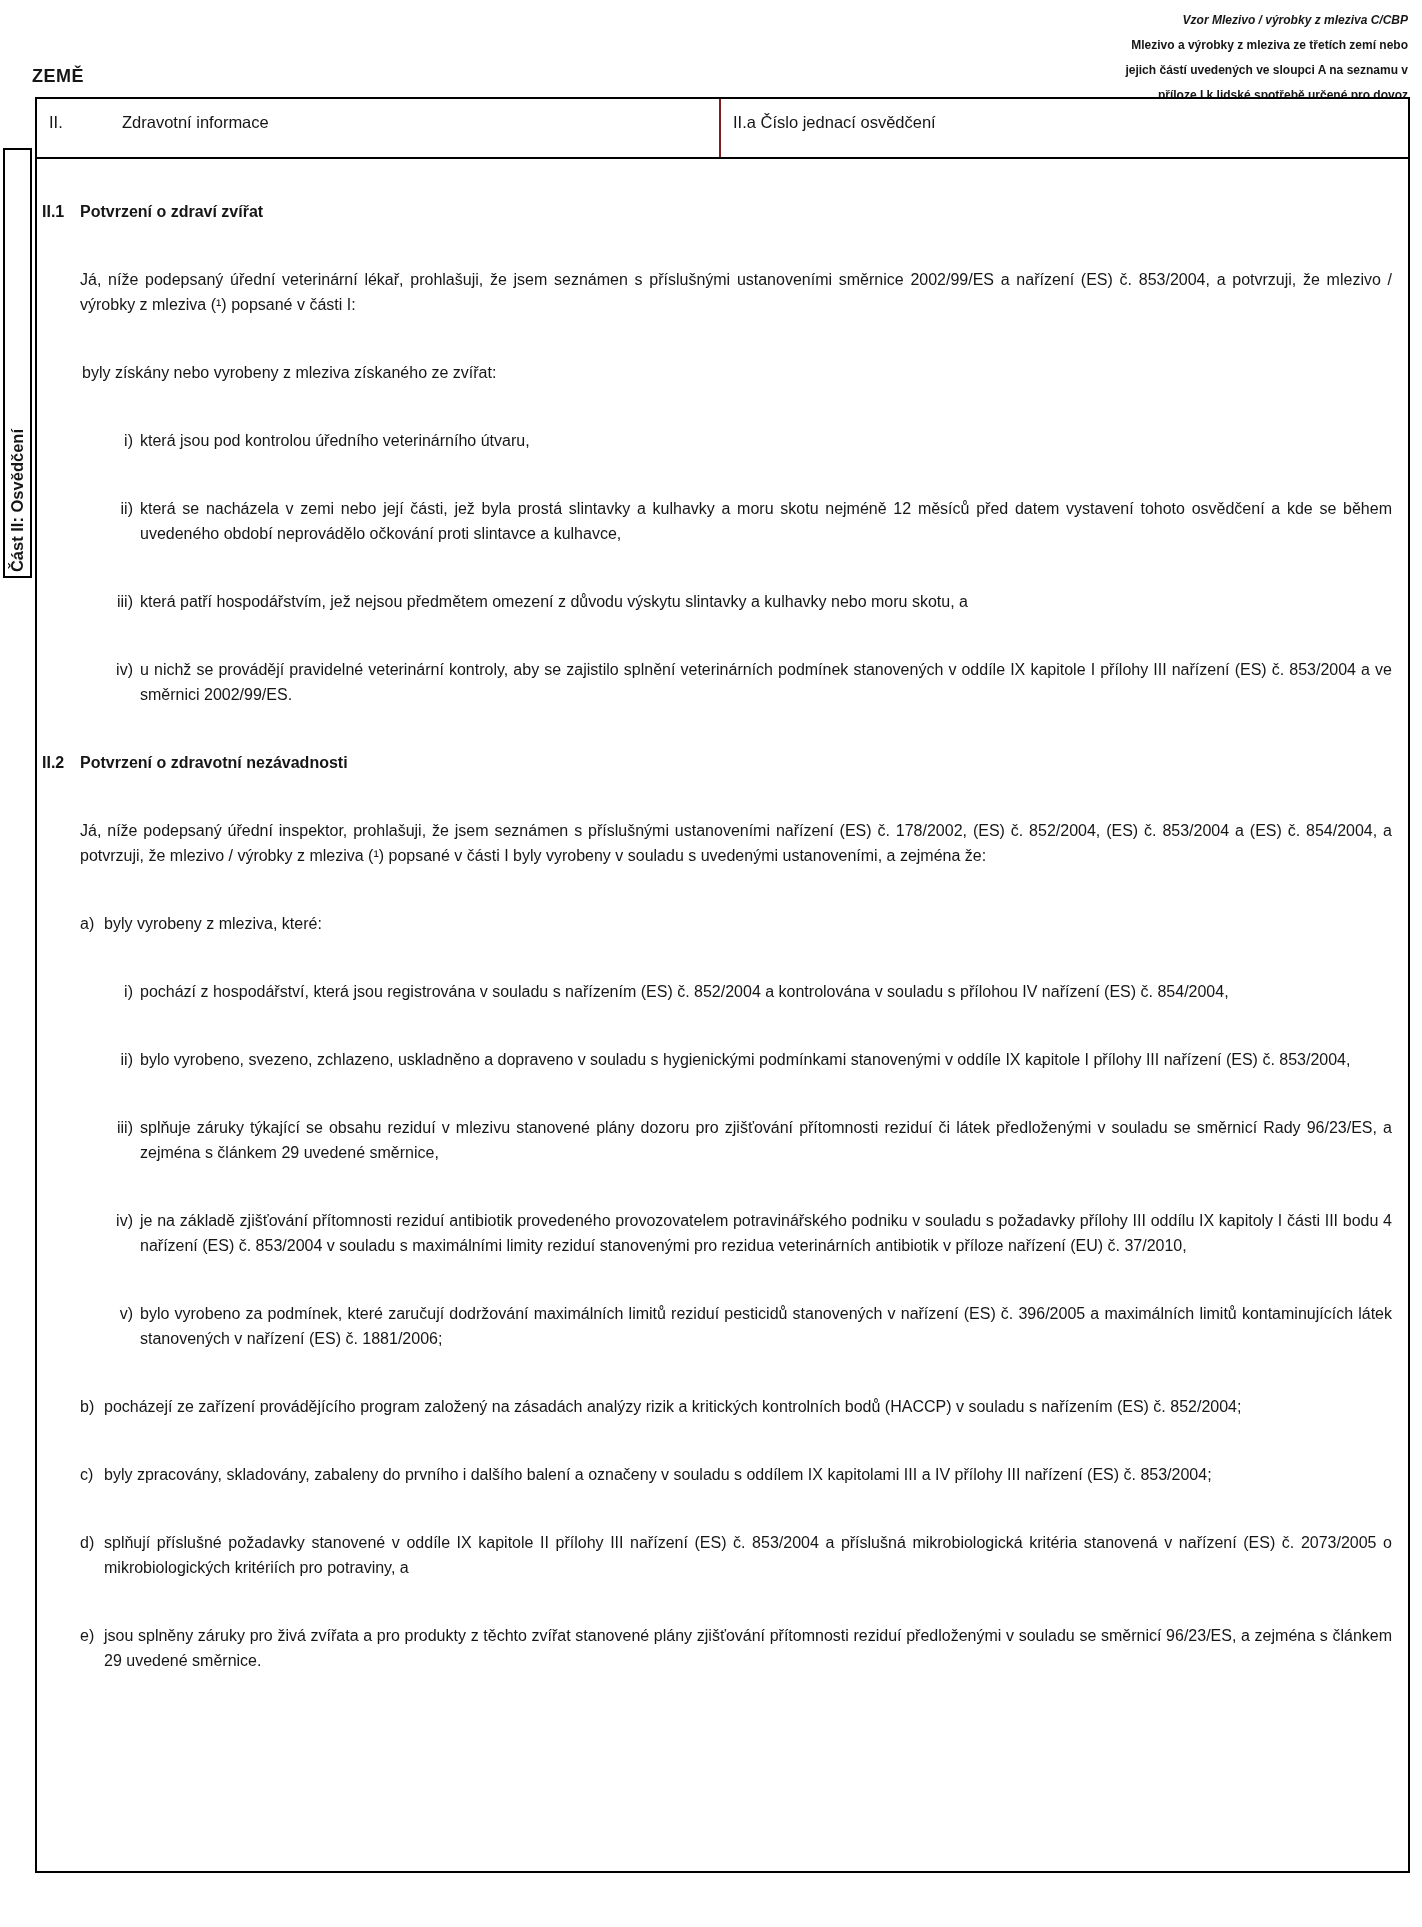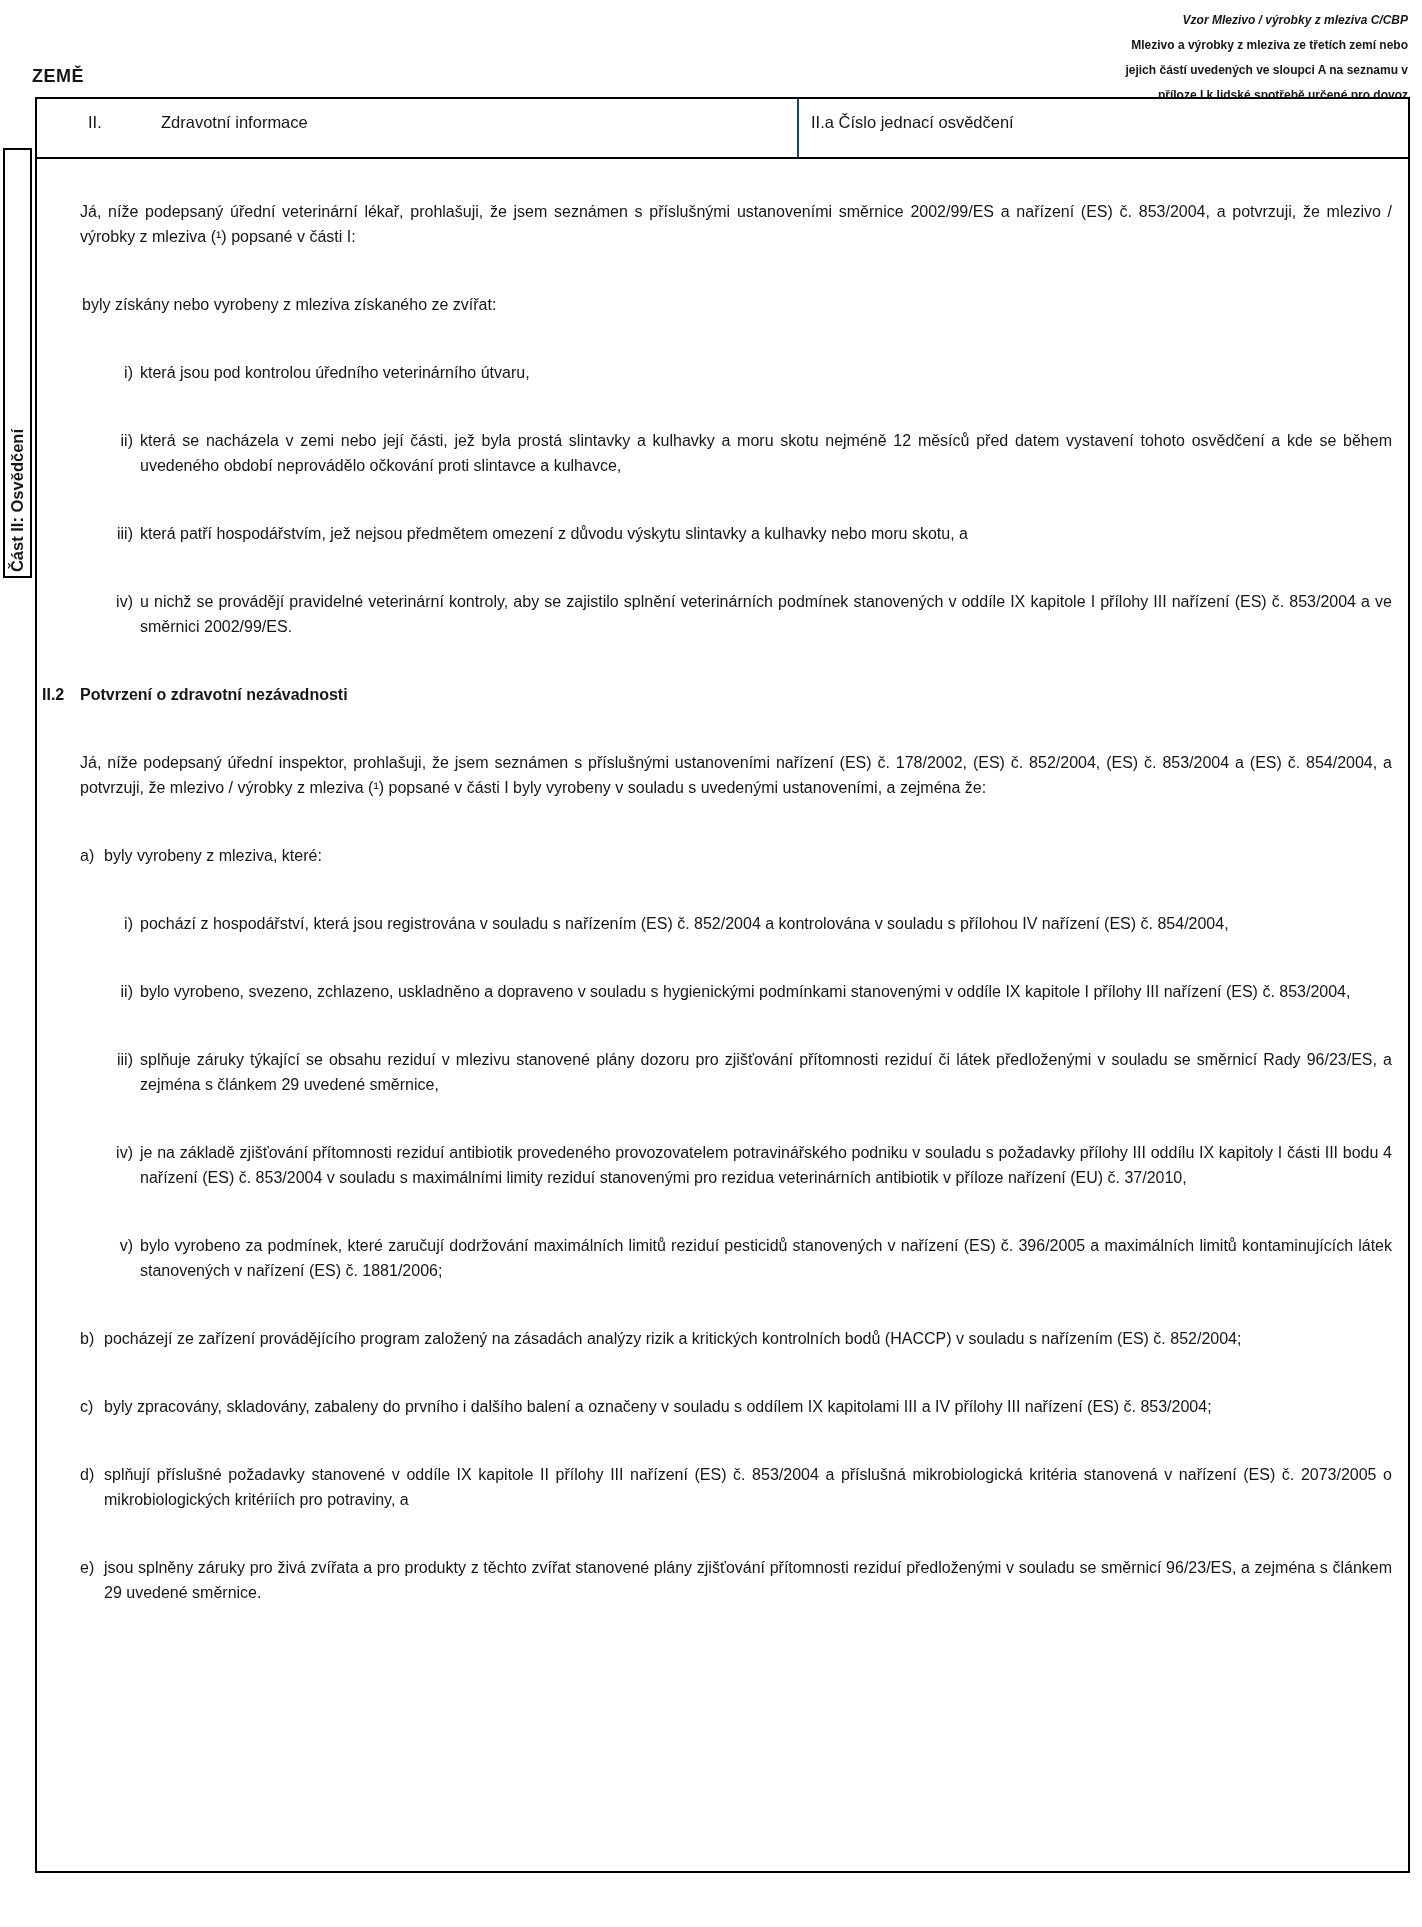--- a/index.html
+++ b/index.html
@@ -25,24 +25,24 @@
 
   
   .mainbox{
     position:absolute;left:35px;top:97px;width:1375px;height:1776px;
     border:2px solid #000;box-sizing:border-box;background:#fff;
   }
   .trow{
     display:flex;height:60px;border-bottom:2px solid #000;box-sizing:border-box;
     font-size:16.5px;
   }
-  .trow .cell{box-sizing:border-box;padding:14px 3px 0 12px;margin-left:39px;}
+  .trow .cell{box-sizing:border-box;padding:14px 3px 0 12px;}
   .c1{width:682px;display:flex;}
   .c1 .num{width:73px;flex:none;}
-  .c2{width:248px;border-left:2px solid #0c4a6e;}
+  .c2{width:248px;border-left:2px solid #7f1d1d;}
   .c3{flex:1;border-left:2px solid #000;position:relative;}
   .c3 .lbl{position:relative;z-index:2;}
   .c3 svg{position:absolute;inset:0;width:100%;height:100%;z-index:1;}
 
   
   .sidebar{
     position:absolute;left:3px;top:148px;width:29px;height:430px;
     border:2px solid #000;box-sizing:border-box;background:#fff;
     display:flex;align-items:center;justify-content:flex-end;
     flex-direction:column;
@@ -86,20 +86,24 @@
     <div class="trow">
       <div class="cell c1">
         <span class="num">II.</span>
         <span>Zdravotní informace</span>
       </div>
       <div class="cell c2">II.a Číslo jednací osvědčení</div>
     </div>
 
     <div class="content">
 
+      <div class="block sec-heading">
+        <span>II.1</span>
+        <span>Potvrzení o zdraví zvířat</span>
+      </div>
 
       <div class="block para">Já, níže podepsaný úřední veterinární lékař, prohlašuji, že jsem seznámen s příslušnými ustanoveními směrnice 2002/99/ES a nařízení (ES) č. 853/2004, a potvrzuji, že mlezivo / výrobky z mleziva (¹) popsané v části I:</div>
 
       <div class="block lead">byly získány nebo vyrobeny z mleziva získaného ze zvířat:</div>
 
       <div class="block item roman">
         <span class="marker">i)</span>
         <span class="txt">která jsou pod kontrolou úředního veterinárního útvaru,</span>
       </div>
       <div class="block item roman">

